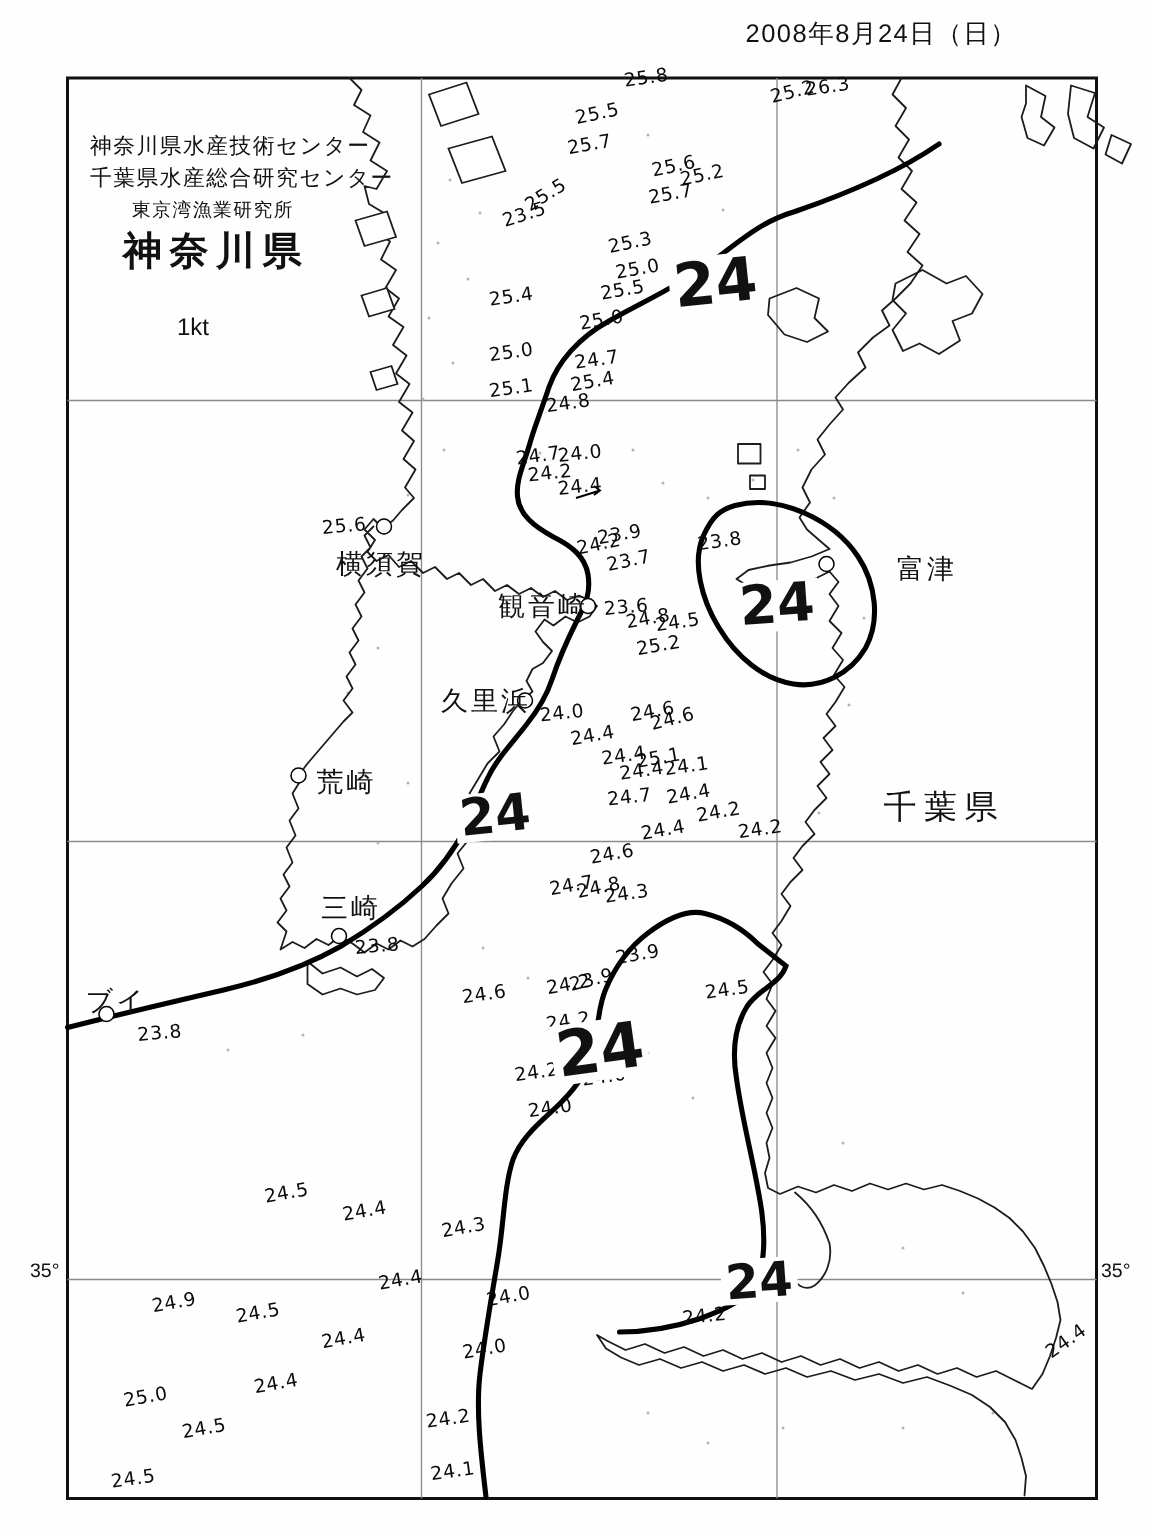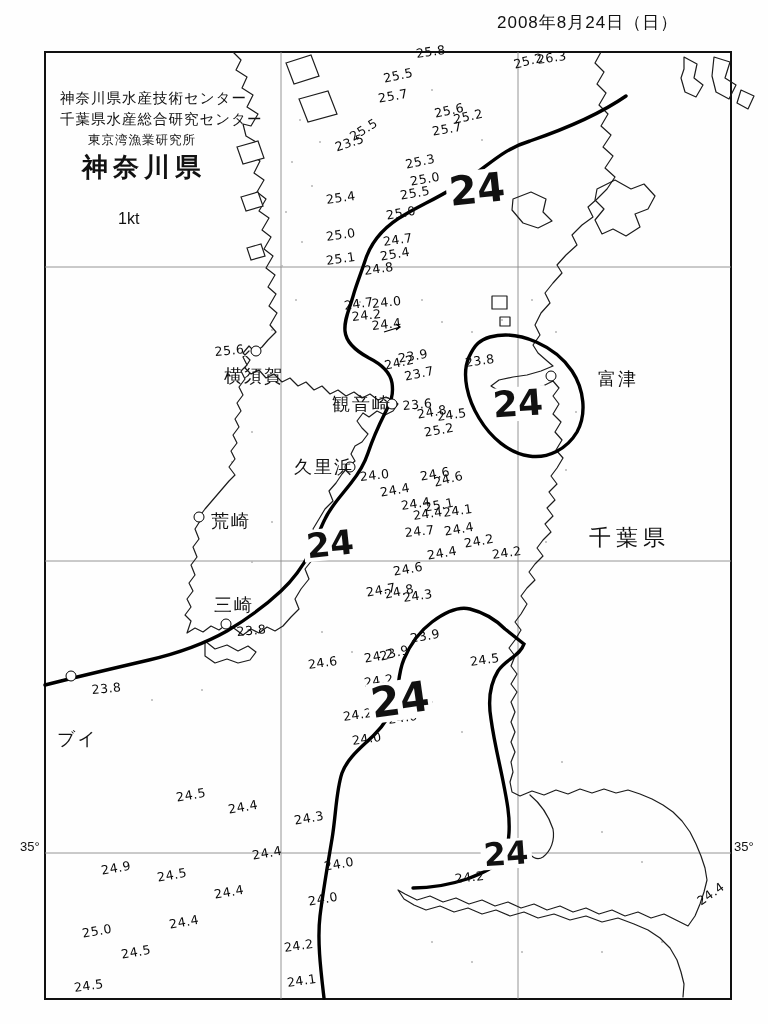--- a/index.html
+++ b/index.html
@@ -220,16 +220,16 @@
       <span class="place" style="left: 332px; top: 392px;">観音崎</span>
       <span class="marker" style="left: 350px; top: 467px;"></span>
       <span class="place" style="left: 294px; top: 455px;">久里浜</span>
       <span class="marker" style="left: 199px; top: 517px;"></span>
       <span class="place" style="left: 211px; top: 509px;">荒崎</span>
       <span class="marker" style="left: 226px; top: 624px;"></span>
       <span class="place" style="left: 214px; top: 593px;">三崎</span>
       <span class="marker" style="left: 551px; top: 376px;"></span>
       <span class="place" style="left: 562px; top: 367px; margin-left: 36px;">富津</span>
       <span class="marker" style="left: 71px; top: 676px;"></span>
-      <span class="place" style="left: 57px; top: 727px;">ブイ</span>
+      <span class="place" style="left: 57px; top: 655px;">ブイ</span>
     </div>
 
 </div>
 
 </body></html>

